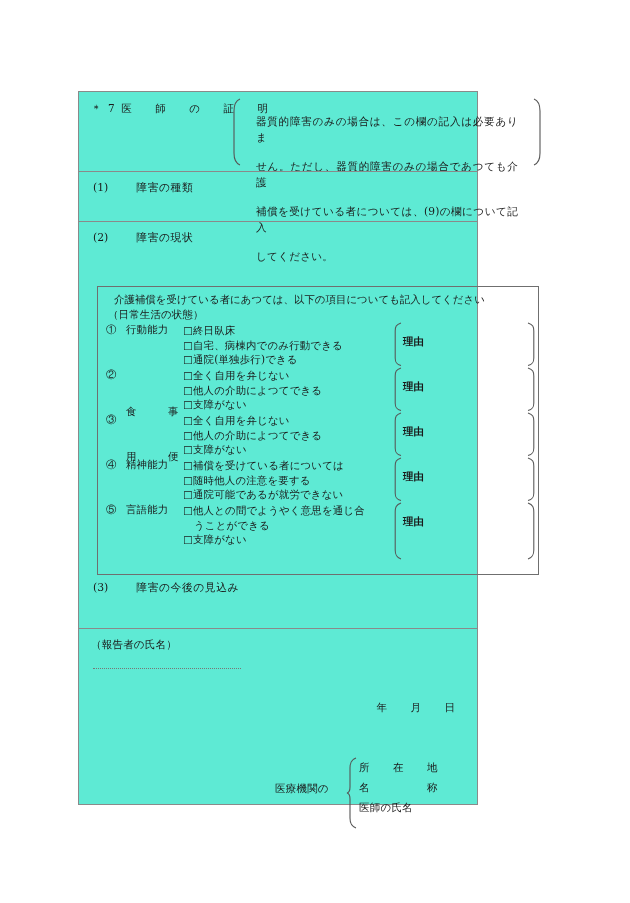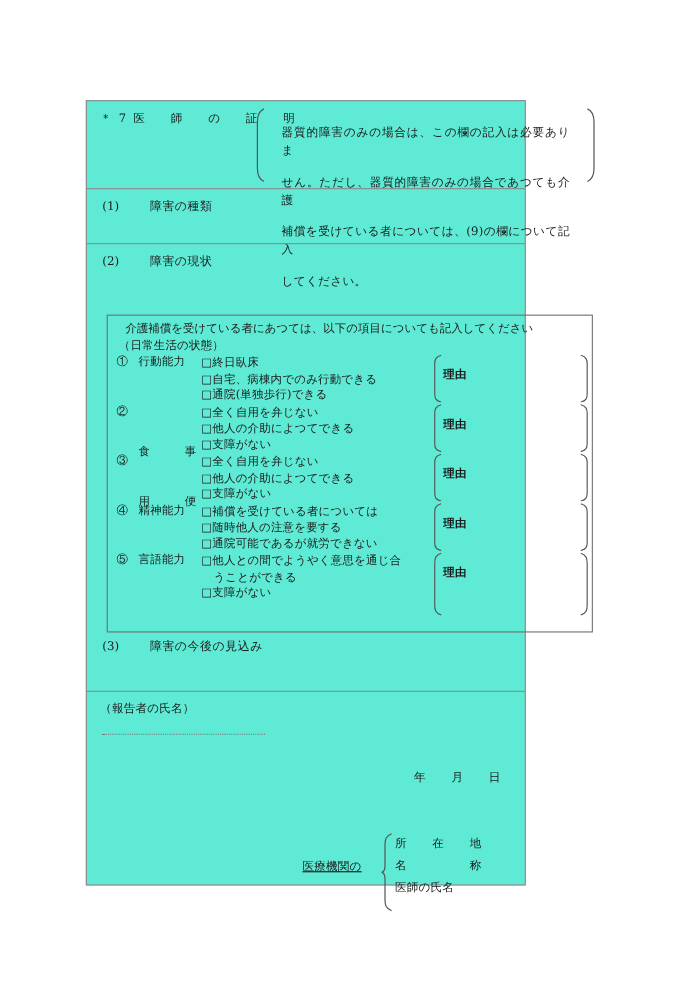--- a/index.html
+++ b/index.html
@@ -204,21 +204,20 @@
     top: 129px;
     width: 240px;
     height: 72px;
   }
   .inst-lead {
     position: absolute;
     left: 0;
     top: 25px;
     font-size: 10.5px;
     white-space: nowrap;
-    text-decoration: underline;
   }
   .inst-brace {
     position: absolute;
     left: 71px;
     top: 0;
     width: 11px;
     height: 72px;
   }
   .inst-brace svg { display: block; width: 100%; height: 100%; }
   .inst-items {

